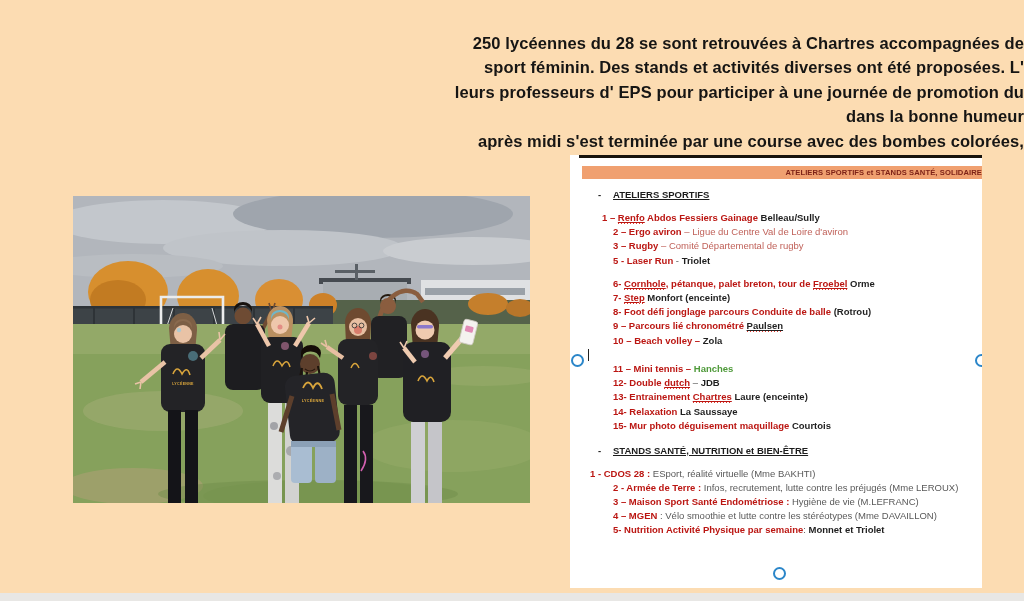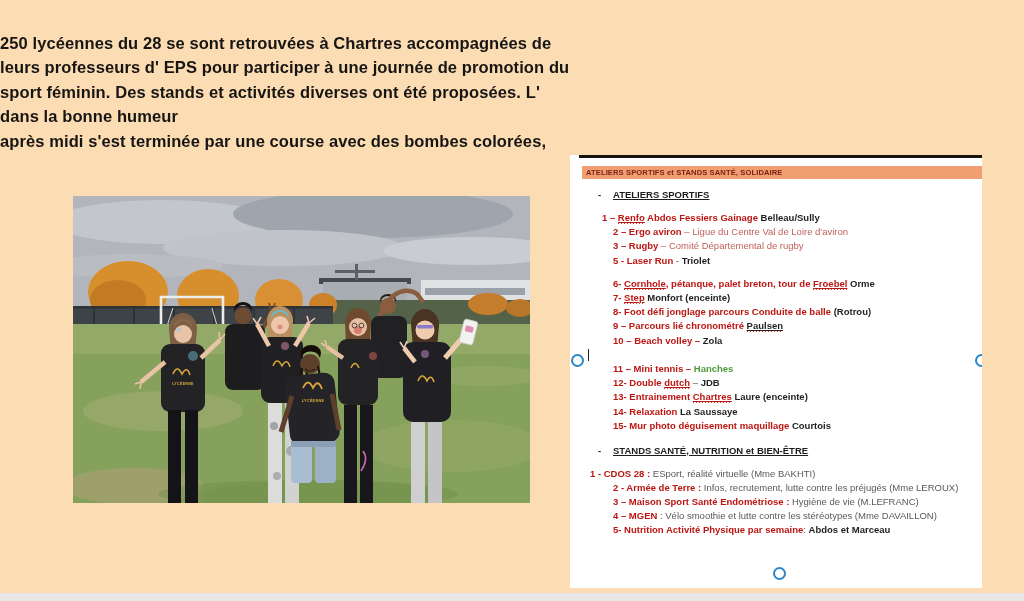--- a/index.html
+++ b/index.html
@@ -4,40 +4,41 @@
 <style>
   html,body{margin:0;padding:0}
   body{
     width:1024px;height:601px;position:relative;overflow:hidden;
     background:var(--background,#fcdcb2);
     font-family:"Liberation Sans",sans-serif;
   }
   
   .intro{
     position:absolute;top:31px;left:0;width:100%;
-    text-align:left;font-weight:bold;font-size:16.5px;line-height:24.4px;
+    text-align:right;font-weight:bold;font-size:16.5px;line-height:24.4px;
     color:var(--title-color,#161514);letter-spacing:.1px;
   }
   
   .photo{
     position:absolute;left:73px;top:196px;width:457px;height:307px;
     background:#a9aeb4;overflow:hidden;
   }
   .photo svg{display:block}
   
   .doc{
     position:absolute;left:570px;top:155px;width:412px;height:433px;
     background:var(--doc-bg,#ffffff);overflow:hidden;
   }
   .topline{position:absolute;left:9px;top:0;width:403px;height:2.5px;background:#17130e}
   .band{
     position:absolute;left:12px;top:11px;width:400px;height:13px;box-sizing:border-box;
     background:var(--band-bg,#f0a070);color:var(--band-text,#7e2217);
     font-size:7.6px;font-weight:bold;line-height:13px;padding-left:4px;letter-spacing:.1px;
     white-space:nowrap;
+    text-align:right;
   }
   .content{position:absolute;left:0;top:33px;right:0}
   .doc-line{position:relative;padding-left:43px;font-size:9.5px;line-height:14.2px;white-space:nowrap}
   .marker{position:absolute;left:28px;color:#1c1c1c;font-weight:bold;text-decoration:none}
   .sec-head{font-weight:bold;color:#1c1c1c;text-decoration:underline}
   .s-r{color:var(--red,#bb1612);font-weight:bold}
   .s-lr{color:var(--light-red,#c0625a)}
   .s-b{color:var(--black,#1f1f1f);font-weight:bold}
   .s-g{color:var(--gray,#595959)}
   .s-gn{color:var(--green,#4f9a3a);font-weight:bold}
@@ -56,22 +57,22 @@
   .handle.right{left:405px;top:199px}
   .handle.bottom{left:203px;top:412px}
   
   .bottom-strip{position:absolute;left:0;bottom:0;width:1024px;height:8px;background:var(--bottom-strip,#e8e7e5)}
 </style>
 </head>
 <body>
 
 <div class="intro">
   <div>250 lycéennes du 28 se sont retrouvées à Chartres accompagnées de</div>
+  <div>sport féminin. Des stands et activités diverses ont été proposées. L'</div>
   <div>leurs professeurs d' EPS pour participer à une journée de promotion du</div>
-  <div>sport féminin. Des stands et activités diverses ont été proposées. L'</div>
   <div>dans la bonne humeur</div>
   <div>après midi s'est terminée par une course avec des bombes colorées,</div>
 </div>
 
 <div class="photo">
   <svg width="457" height="307" viewBox="0 0 457 307" xmlns="http://www.w3.org/2000/svg">
 
     <g>
       <rect x="0" y="0" width="457" height="132" fill="#b2b6bc"></rect>
       <ellipse cx="90" cy="26" rx="110" ry="22" fill="#c3c7cc"></ellipse>
@@ -260,20 +261,20 @@
       <div class="doc-line"><span class="s-r">11 – Mini tennis – </span><span class="s-gn">Hanches</span></div>
       <div class="doc-line"><span class="s-r">12- Double </span><span class="s-r wv">dutch</span><span class="s-g"> – </span><span class="s-b">JDB</span></div>
       <div class="doc-line"><span class="s-r">13- Entrainement </span><span class="s-r wv">Chartres</span><span class="s-r"> </span><span class="s-b">Laure (enceinte)</span></div>
       <div class="doc-line"><span class="s-r">14- Relaxation </span><span class="s-b">La Saussaye</span></div>
       <div class="doc-line"><span class="s-r">15- Mur photo déguisement maquillage </span><span class="s-b">Courtois</span></div>
       <div class="doc-line" style="margin-top: 10.8px;"><span class="marker">-</span><span class="sec-head">STANDS SANTÉ, NUTRITION et BIEN-ÊTRE</span></div>
       <div class="doc-line" style="margin-top: 8.6px; padding-left: 20px;"><span class="s-r">1 - CDOS 28 : </span><span class="s-g">ESport, réalité virtuelle (Mme BAKHTI)</span></div>
       <div class="doc-line"><span class="s-r">2 - Armée de Terre : </span><span class="s-g">Infos, recrutement, lutte contre les préjugés (Mme LEROUX)</span></div>
       <div class="doc-line"><span class="s-r">3 – Maison Sport Santé Endométriose : </span><span class="s-g">Hygiène de vie (M.LEFRANC)</span></div>
       <div class="doc-line"><span class="s-r">4 – MGEN </span><span class="s-g">: Vélo smoothie et lutte contre les stéréotypes (Mme DAVAILLON)</span></div>
-      <div class="doc-line"><span class="s-r">5- Nutrition Activité Physique par semaine</span><span class="s-g">: </span><span class="s-b">Abdos et Marceau</span></div>
+      <div class="doc-line"><span class="s-r">5- Nutrition Activité Physique par semaine</span><span class="s-g">: </span><span class="s-b">Monnet et Triolet</span></div>
     </div>
   <div class="handle left"></div>
   <div class="handle right"></div>
   <div class="handle bottom"></div>
 </div>
 
 <div class="bottom-strip"></div>
 
 </body></html>

